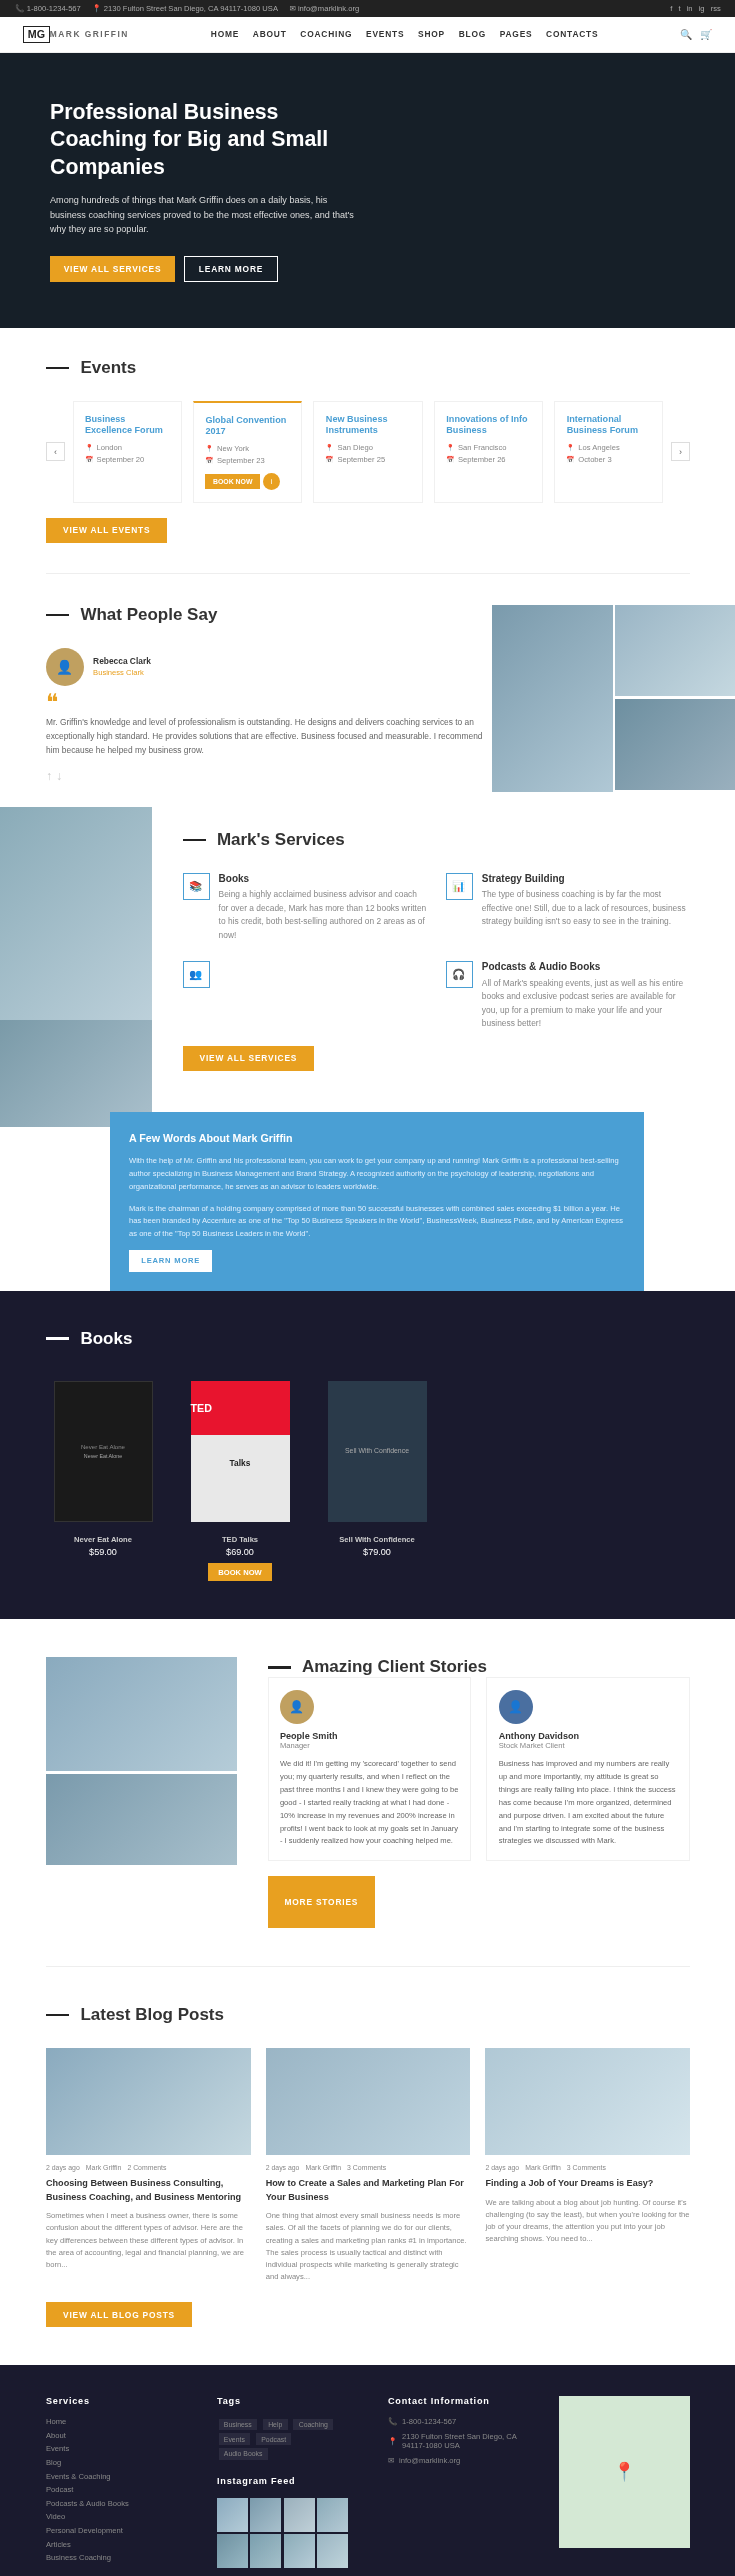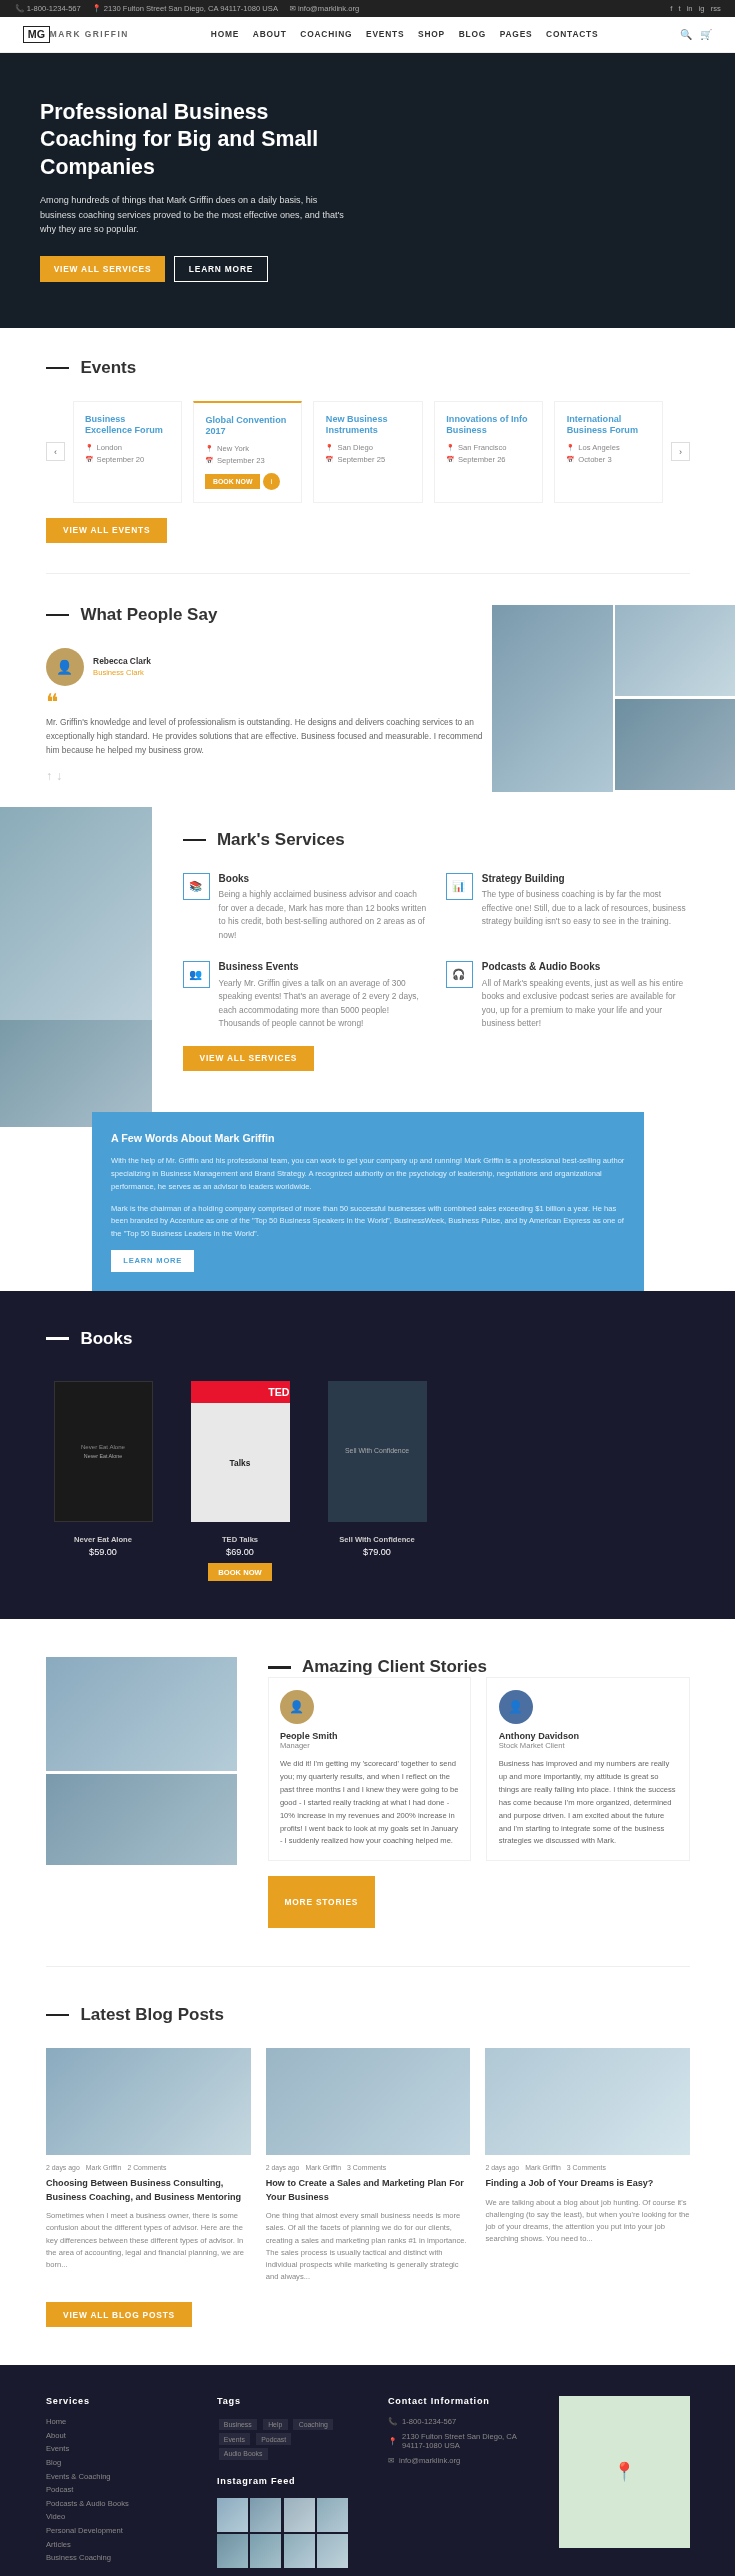--- a/index.html
+++ b/index.html
@@ -14,21 +14,21 @@
     
     .header { display: flex; justify-content: space-between; align-items: center; padding: 9.1px 23px; border-bottom: 0.8px solid #eee; }
     .logo { font-size: 13.7px; font-weight: bold; color: #222; display: flex; align-items: center; gap: 0; }
     .logo-mg { border: 1.5px solid #222; padding: 1.5px 3.8px; font-size: 10.7px; font-weight: bold; }
     .logo-text { font-size: 8.4px; letter-spacing: 1.5px; color: #666; }
     .nav { display: flex; gap: 13.7px; align-items: center; }
     .nav-item { font-size: 8.4px; color: #333; text-decoration: none; letter-spacing: 0.8px; font-weight: 600; }
     .nav-icons { display: flex; gap: 7.6px; align-items: center; }
     
     
-    .hero { background: linear-gradient(rgba(0,0,0,0.5), rgba(0,0,0,0.5)), #2c3e50; min-height: 213px; display: flex; align-items: center; padding: 46px 40px; position: relative; overflow: hidden; }
+    .hero { background: linear-gradient(rgba(0,0,0,0.5), rgba(0,0,0,0.5)), #2c3e50; min-height: 213px; display: flex; align-items: center; padding: 46px 50px; position: relative; overflow: hidden; }
     .hero-content { max-width: 305px; color: #fff; }
     .hero-title { font-size: 21.3px; font-weight: bold; margin-bottom: 11.4px; line-height: 1.3; }
     .hero-desc { font-size: 9.1px; color: #ddd; margin-bottom: 19px; line-height: 1.6; }
     .hero-buttons { display: flex; gap: 9.1px; }
     .btn-primary { background: #e8a020; color: #fff; padding: 6.9px 13.7px; border: none; font-size: 8.4px; font-weight: bold; letter-spacing: 0.8px; cursor: pointer; }
     .btn-outline { background: transparent; color: #fff; border: 1.5px solid #fff; padding: 6.9px 13.7px; font-size: 8.4px; font-weight: bold; letter-spacing: 0.8px; cursor: pointer; }
     .section-title { display: flex; align-items: center; gap: 11.4px; font-size: 17px; font-weight: bold; margin-bottom: 23px; }
     .section-title::before { content: ''; display: block; width: 23px; height: 2.3px; background: #222; }
     
     
@@ -50,21 +50,21 @@
     .testimonial-text { font-size: 8.4px; color: #666; line-height: 1.7; }
     .testimonial-name { font-size: 8.4px; font-weight: bold; margin-bottom: 1.5px; }
     .testimonial-role { font-size: 7.6px; color: #e8a020; }
     .services-grid { display: grid; grid-template-columns: 1fr 1fr; gap: 19px; margin-top: 15.2px; }
     .service-item { display: flex; gap: 9.1px; }
     .service-icon { width: 27px; height: 27px; border: 1.5px solid #4a9fd4; display: flex; align-items: center; justify-content: center; color: #4a9fd4; font-size: 10.7px; flex-shrink: 0; }
     .service-title { font-size: 10px; font-weight: bold; margin-bottom: 4.6px; }
     .service-desc { font-size: 8.4px; color: #888; line-height: 1.6; }
     
     
-    .about-box { background: #4a9fd4; color: #fff; padding: 19px; margin-left: 46px; margin-right: 46px; margin-top: -15.2px; position: relative; z-index: 2; }
+    .about-box { background: #4a9fd4; color: #fff; padding: 19px; margin-left: 64px; margin-right: 46px; margin-top: -15.2px; position: relative; z-index: 2; }
     .about-box-title { font-size: 10.7px; font-weight: bold; margin-bottom: 9.1px; line-height: 1.4; }
     .about-box-text { font-size: 7.6px; line-height: 1.7; margin-bottom: 9.1px; color: #e0f0ff; }
     .learn-more-btn { background: #fff; color: #4a9fd4; border: none; padding: 6.1px 12.2px; font-size: 7.6px; font-weight: bold; cursor: pointer; letter-spacing: 0.8px; }
     
     
     .books-section { background: #1a1a2e; padding: 38px 46px; }
     .books-title { color: #fff; display: flex; align-items: center; gap: 11.4px; font-size: 17px; font-weight: bold; margin-bottom: 27px; }
     .books-title::before { content: ''; display: block; width: 23px; height: 2.3px; background: #fff; }
     .books-grid { display: flex; gap: 23px; }
     .book-item { text-align: center; }
@@ -305,24 +305,20 @@
       </div>
       <div class="service-item">
         <div class="service-icon">📊</div>
         <div>
           <div class="service-title">Strategy Building</div>
           <div class="service-desc">The type of business coaching is by far the most effective one! Still, due to a lack of resources, business strategy building isn't so easy to see in the training.</div>
         </div>
       </div>
       <div class="service-item">
         <div class="service-icon">👥</div>
-        <div>
-          <div class="service-title">Business Events</div>
-          <div class="service-desc">Yearly Mr. Griffin gives a talk on an average of 300 speaking events! That's an average of 2 every 2 days, each accommodating more than 5000 people! Thousands of people cannot be wrong!</div>
-        </div>
       </div>
       <div class="service-item">
         <div class="service-icon">🎧</div>
         <div>
           <div class="service-title">Podcasts &amp; Audio Books</div>
           <div class="service-desc">All of Mark's speaking events, just as well as his entire books and exclusive podcast series are available for you, up for a premium to make your life and your business better!</div>
         </div>
       </div>
     </div>
     <div style="margin-top: 15.2px;">
@@ -353,21 +349,21 @@
           <div style="font-size:5.3px; color:#aaa; line-height:1.4;">Never Eat Alone</div>
         </div>
       </div>
       <div class="book-title-small" style="color:#ccc; margin-bottom:3px;">Never Eat Alone</div>
       <div class="book-price">$59.00</div>
     </div>
 
     <div class="book-item">
       <div class="book-cover">
         <div class="book-cover-ted">
-          <div style="background:#e8142e; width:100%; text-align:right; padding:5px 0; position:absolute; top:0;">
+          <div style="background:#e8142e; width:100%; text-align:left; padding:21px 0; position:absolute; top:0;">
             <span style="font-size:10.7px; font-weight:bold; color:#fff;">TED</span>
           </div>
           <div style="margin-top:23px; font-size:8.4px; font-weight:bold; color:#222;">Talks</div>
         </div>
       </div>
       <div class="book-title-small" style="color:#ccc; margin-bottom:3px;">TED Talks</div>
       <div class="book-price">$69.00</div>
       <button class="book-buy-btn">BOOK NOW</button>
     </div>
 

